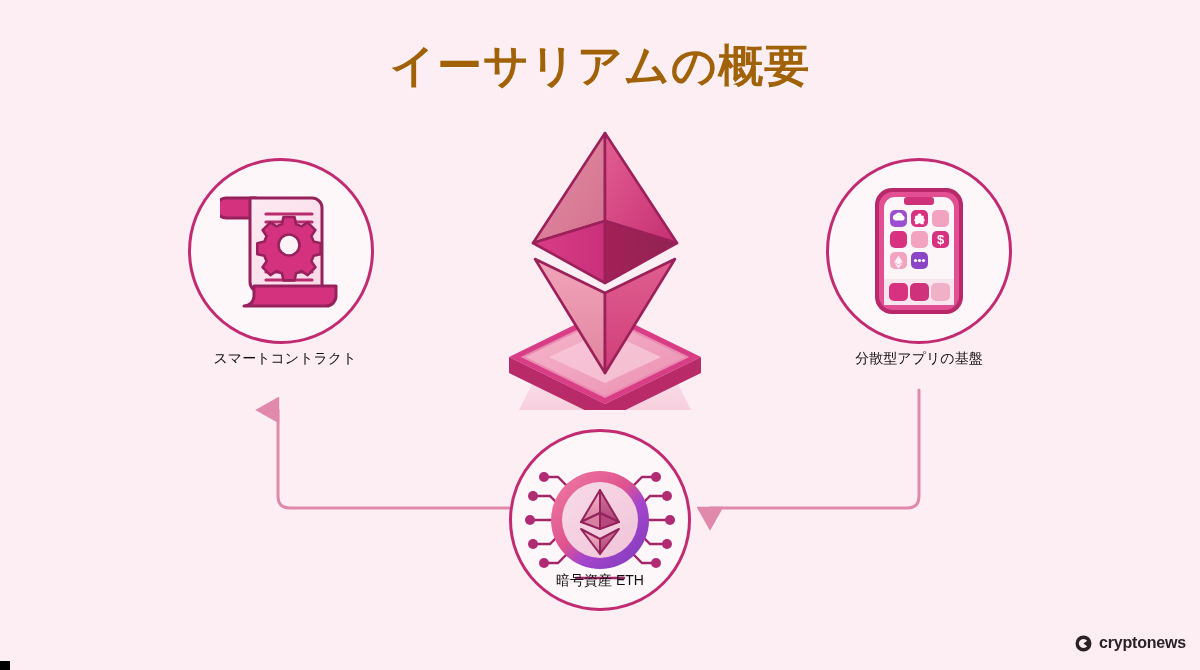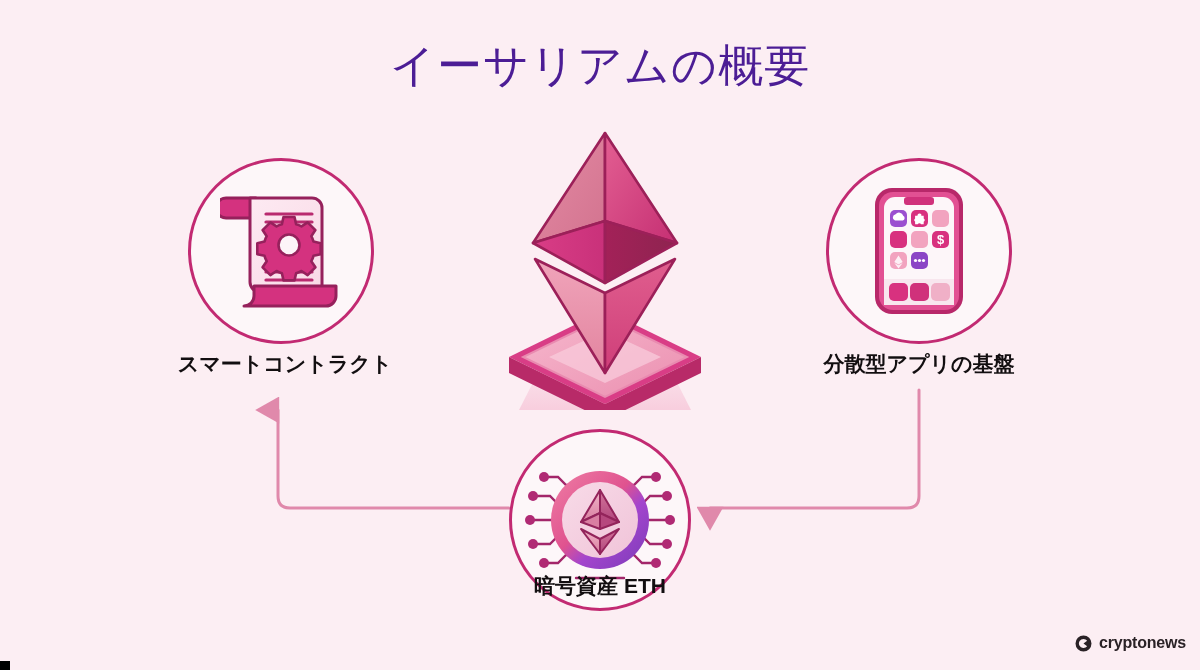--- a/index.html
+++ b/index.html
@@ -11,41 +11,41 @@
     overflow:hidden;
   }
   .stage { position:absolute; inset:0; }
 
   
   .title {
     position:absolute;
     top:40px; left:0; right:0;
     text-align:center;
     font-size:45px;
-    font-weight:normal;
-    color:#4c1d95;
+    font-weight:bold;
+    color:#a16207;
     letter-spacing:1px;
     line-height:1.15;
     text-shadow:0 1px 0 rgba(255,255,255,.4);
   }
 
   
   .node { position:absolute; }
   .circle {
     position:absolute;
     border-radius:50%;
     background:#fdf7f9;
     border:3px solid #c22a72;
     display:flex; align-items:center; justify-content:center;
   }
   .node-label {
     position:absolute;
     text-align:center;
-    font-size:21px;
-    font-weight:bold;
+    font-size:14px;
+    font-weight:normal;
     color:#120e10;
     white-space:nowrap;
   }
 
   #node-left   .circle { left:188px; top:158px; width:186px; height:186px; }
   #node-left   .node-label { left:0; top:350px; width:570px; }
 
   #node-right  .circle { left:826px; top:158px; width:186px; height:186px; }
   #node-right  .node-label { left:634px; top:350px; width:570px; }
 

